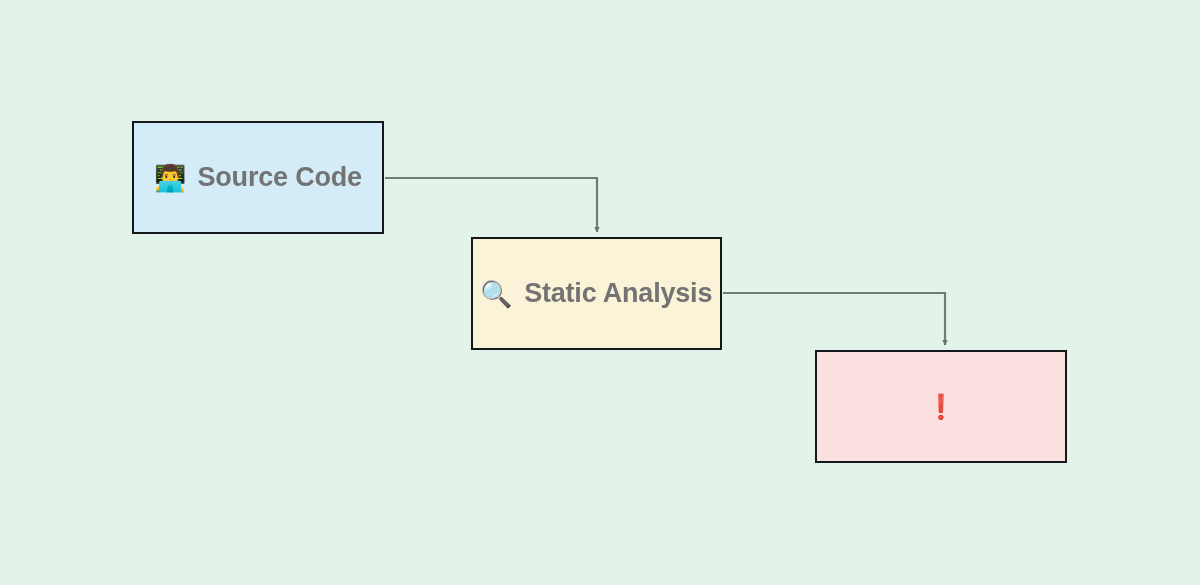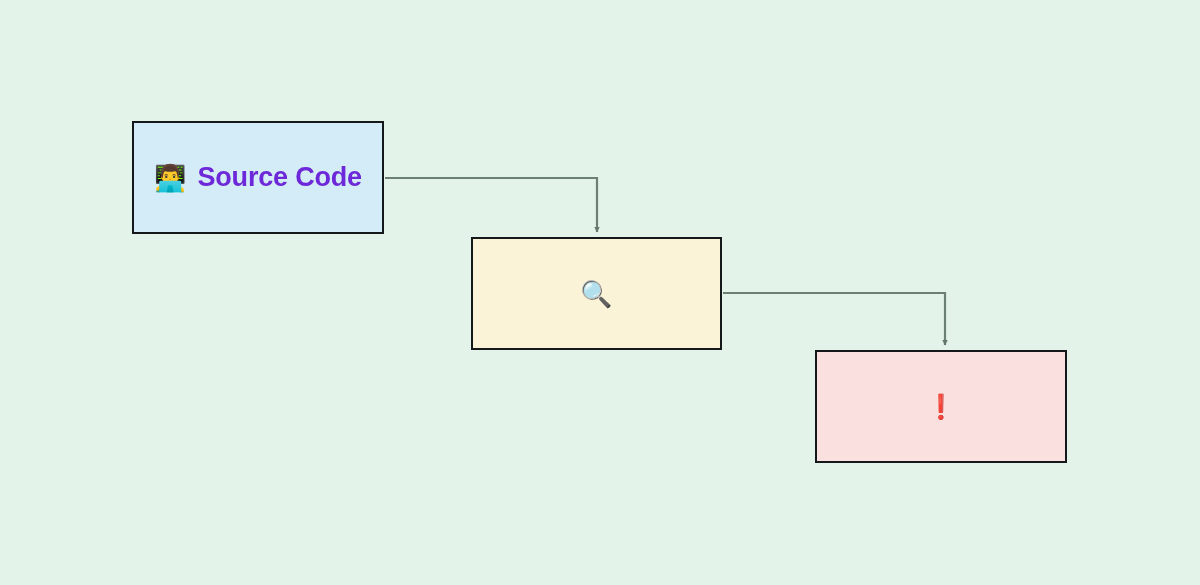--- a/index.html
+++ b/index.html
@@ -42,21 +42,21 @@
     white-space: nowrap;
   }
   .node-icon {
     font-size: 26px;
     line-height: 1;
     display: inline-block;
   }
   .node-label {
     font-size: 27px;
     font-weight: bold;
-    color: #6d28d9;
+    color: #737373;
     letter-spacing: -0.2px;
     line-height: 1;
   }
   #node-source-code {
     left: 132px;
     top: 121px;
     width: 252px;
     height: 113px;
     background: #d4ecf7;
   }
@@ -100,20 +100,21 @@
   <div class="node" id="node-source-code">
     <div class="node-inner">
       <span class="node-icon">👨‍💻</span>
       <span class="node-label">Source Code</span>
     </div>
   </div>
 
   <div class="node" id="node-static-analysis">
     <div class="node-inner">
       <span class="node-icon">🔍</span>
+      <span class="node-label">Static Analysis</span>
     </div>
   </div>
 
   <div class="node" id="node-list-of-defects">
     <div class="node-inner">
       <span class="node-icon">❗</span>
     </div>
   </div>
 
 </div>

